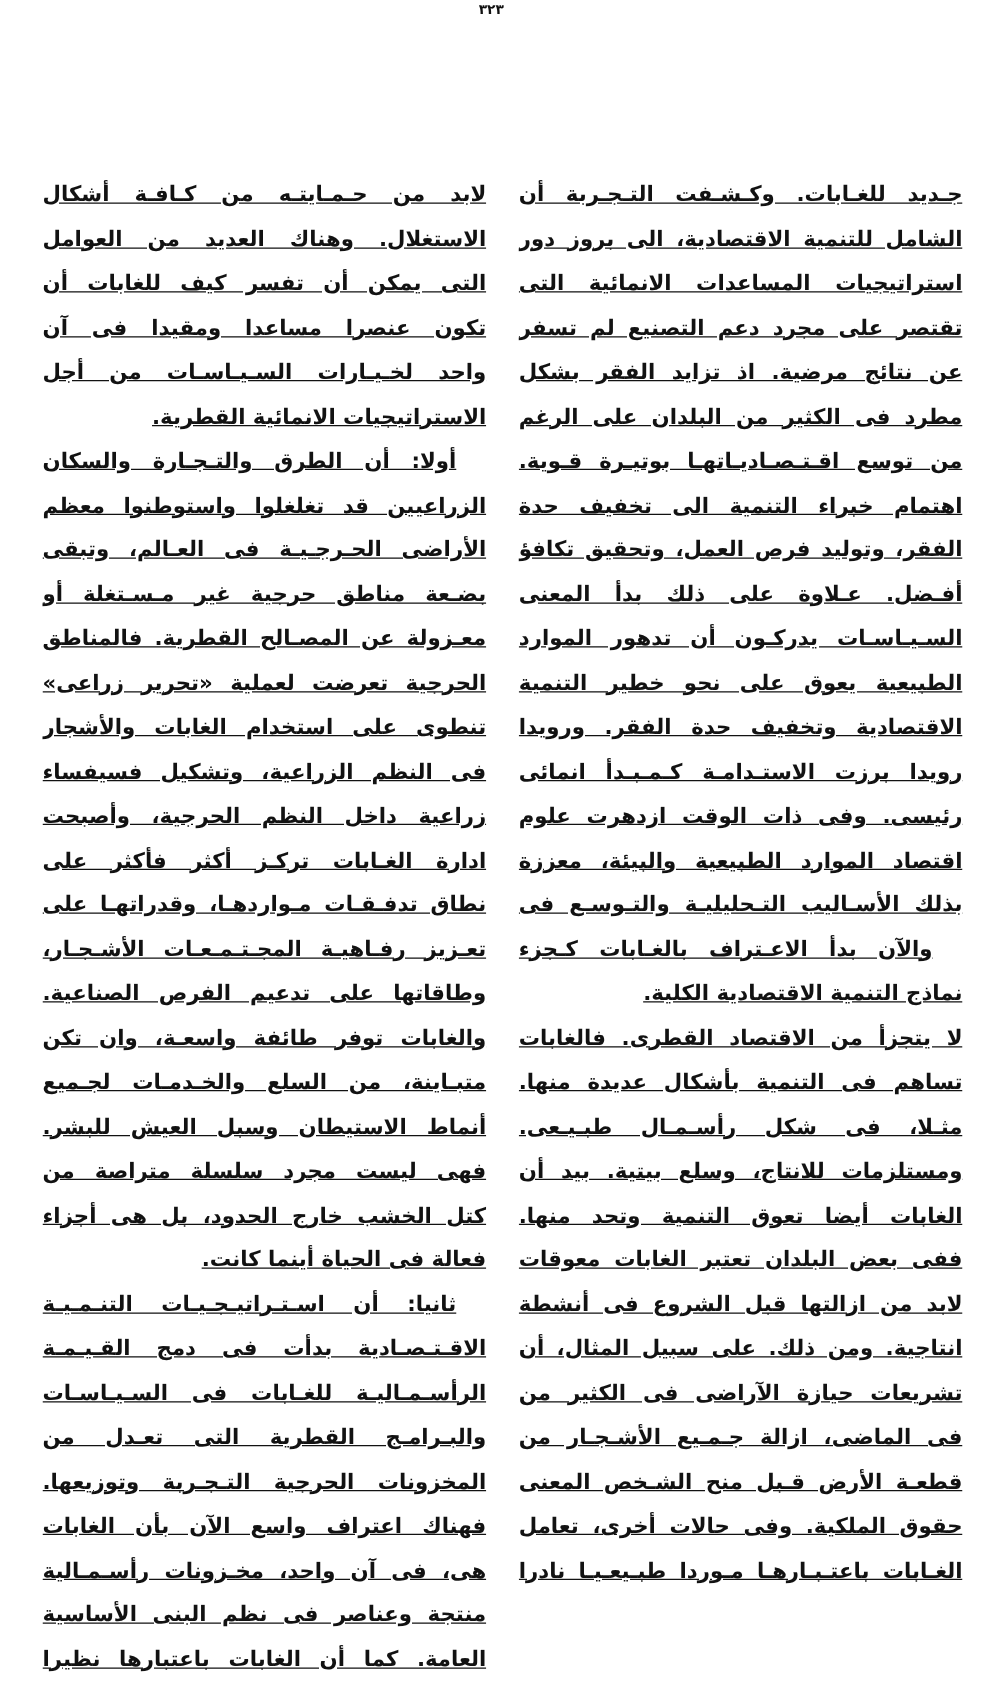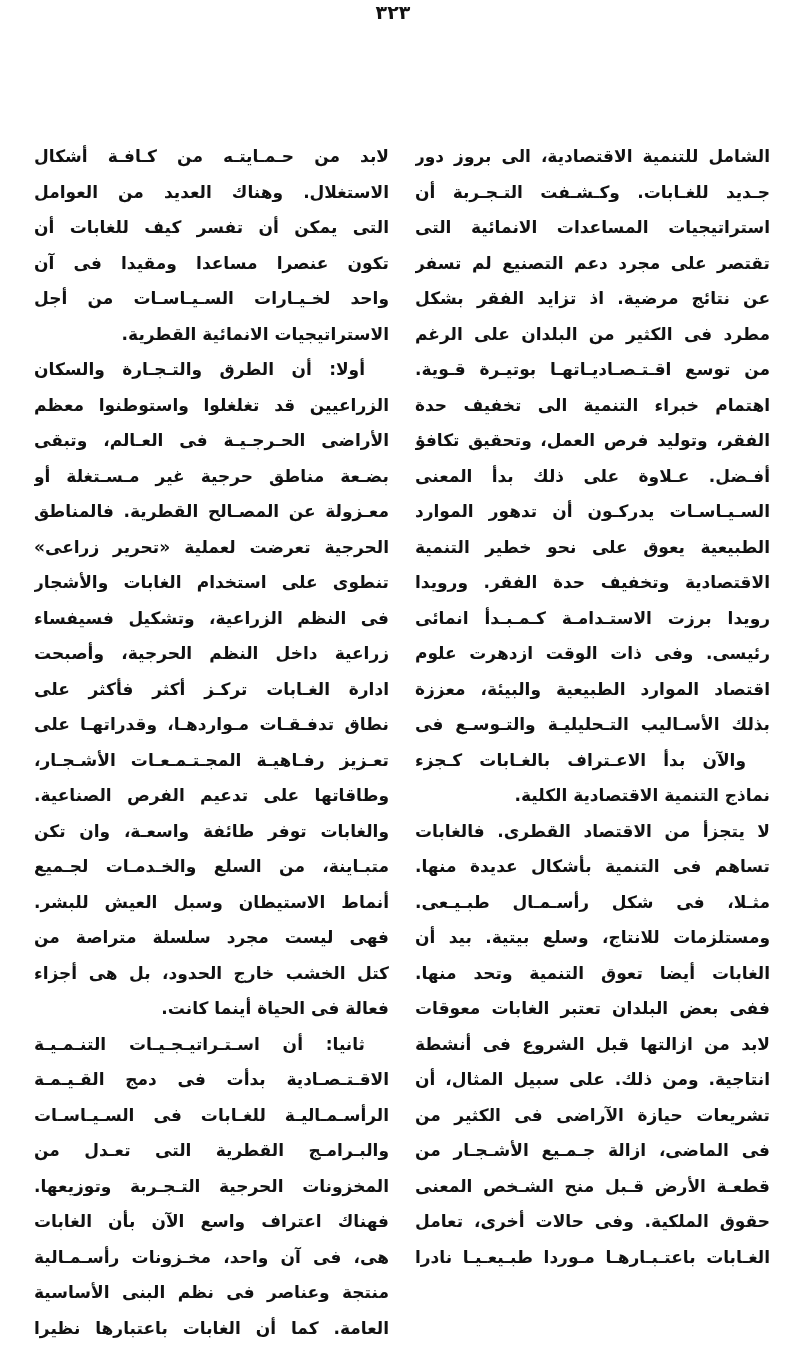--- a/index.html
+++ b/index.html
@@ -16,37 +16,38 @@
     direction: rtl;
     color: #121212;
     overflow: hidden;
   }
   .page-number {
     position: absolute;
     top: 1px;
     left: 0;
     right: 14px;
     text-align: center;
-    font-size: 19px;
+    font-size: 11px;
     font-weight: 700;
     letter-spacing: 3px;
     color: #111;
   }
   .columns {
     position: absolute;
     top: 139px;
     right: 30px;
     left: 34px;
     display: flex;
     flex-direction: row; 
     gap: 26px;
   }
   .col {
     width: 355px;
     flex: 0 0 355px;
+    text-decoration: underline;
   }
   .line {
     height: 35.5px;
     line-height: 35.5px;
     font-size: 17px;
     font-weight: 700;
     white-space: nowrap;
     overflow: hidden;
     text-align: justify;
     text-align-last: justify;
@@ -60,22 +61,22 @@
 </style>
 </head>
 <body>
 
 <div class="page">
   <div class="page-number">٣٢٣</div>
 
   <div class="columns">
     <section class="col">
 
-    <div class="line">الشامل للتنمية الاقتصادية، الى بروز دور</div>
-        <div class="line">جـديد للغـابات. وكـشـفت التـجـربة أن</div>
+    <div class="line">جـديد للغـابات. وكـشـفت التـجـربة أن</div>
+        <div class="line">الشامل للتنمية الاقتصادية، الى بروز دور</div>
         <div class="line">استراتيجيات المساعدات الانمائية التى</div>
         <div class="line">تقتصر على مجرد دعم التصنيع لم تسفر</div>
         <div class="line">عن نتائج مرضية. اذ تزايد الفقر بشكل</div>
         <div class="line">مطرد فى الكثير من البلدان على الرغم</div>
         <div class="line">من توسع اقـتـصـاديـاتهـا بوتيـرة قـوية.</div>
         <div class="line">اهتمام خبراء التنمية الى تخفيف حدة</div>
         <div class="line">الفقر، وتوليد فرص العمل، وتحقيق تكافؤ</div>
         <div class="line">أفـضل. عـلاوة على ذلك بدأ المعنى</div>
         <div class="line">السـيـاسـات يدركـون أن تدهور الموارد</div>
         <div class="line">الطبيعية يعوق على نحو خطير التنمية</div>

